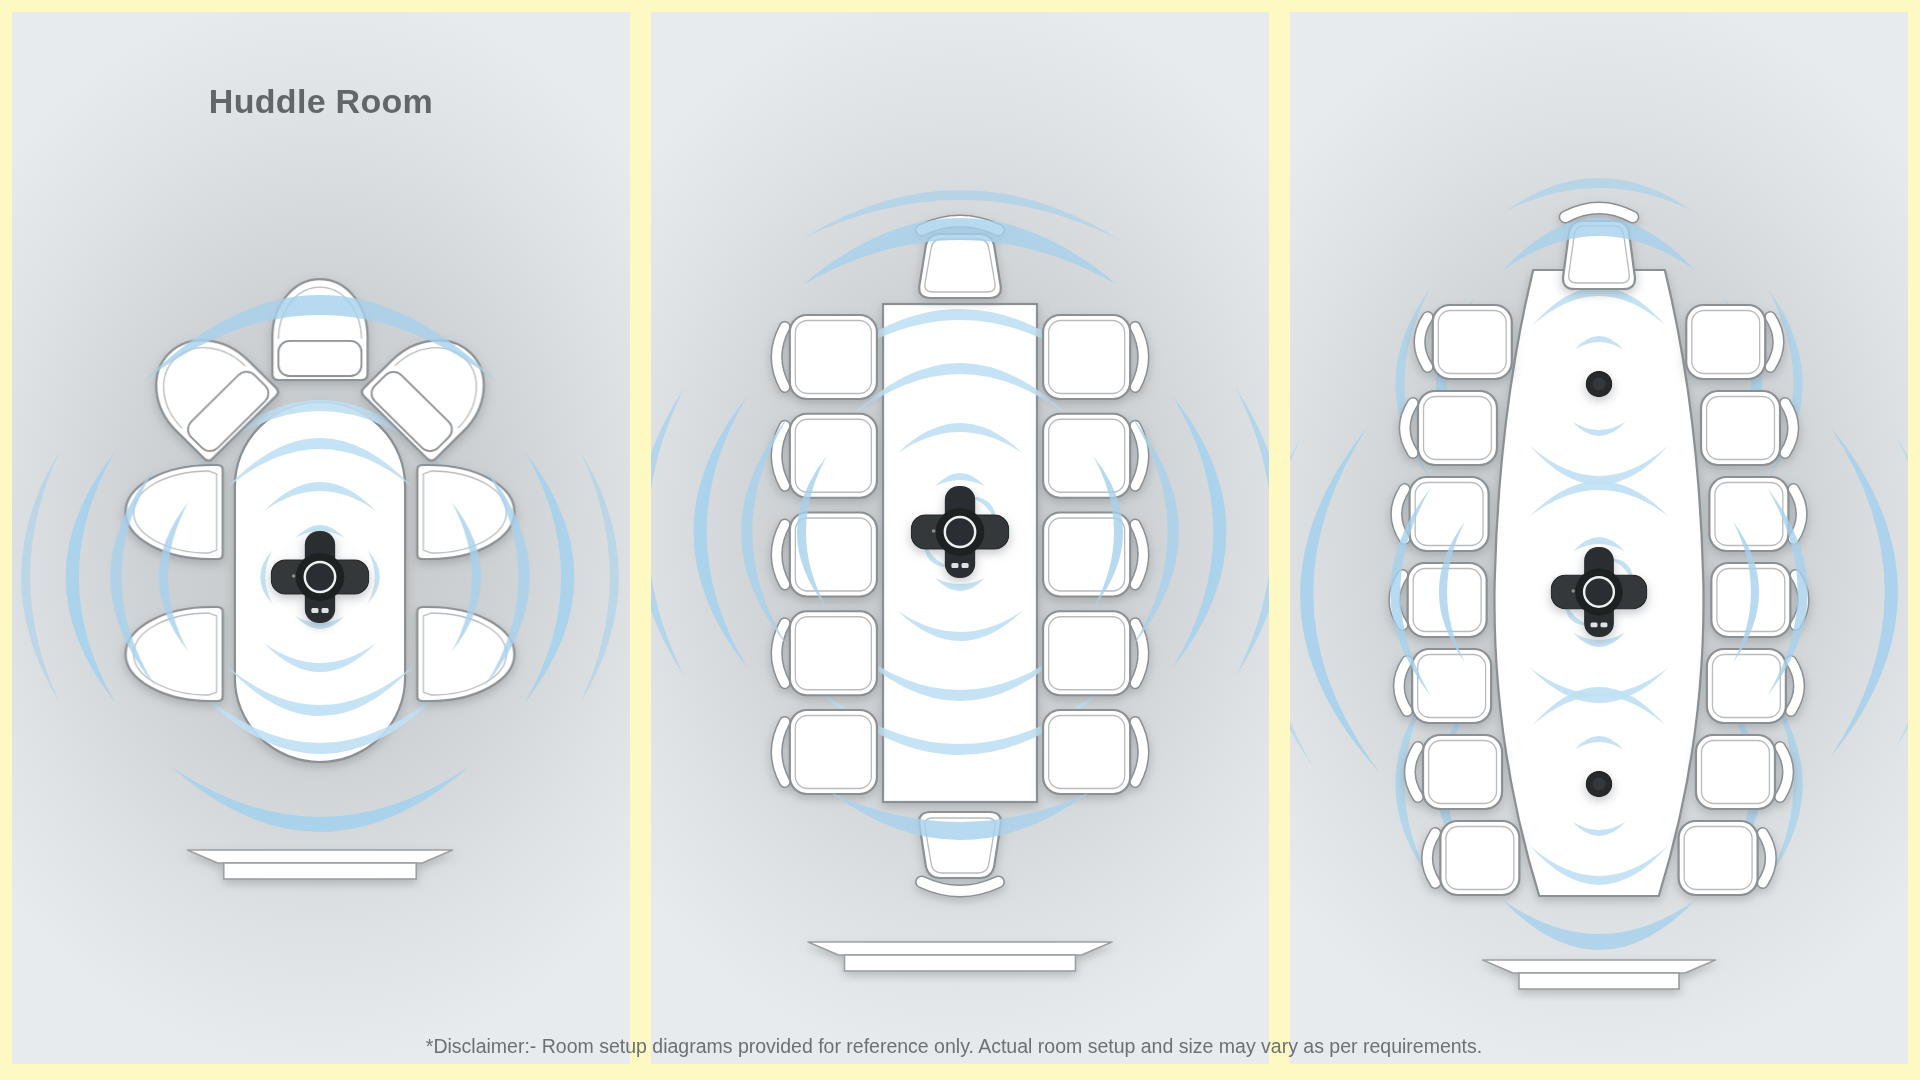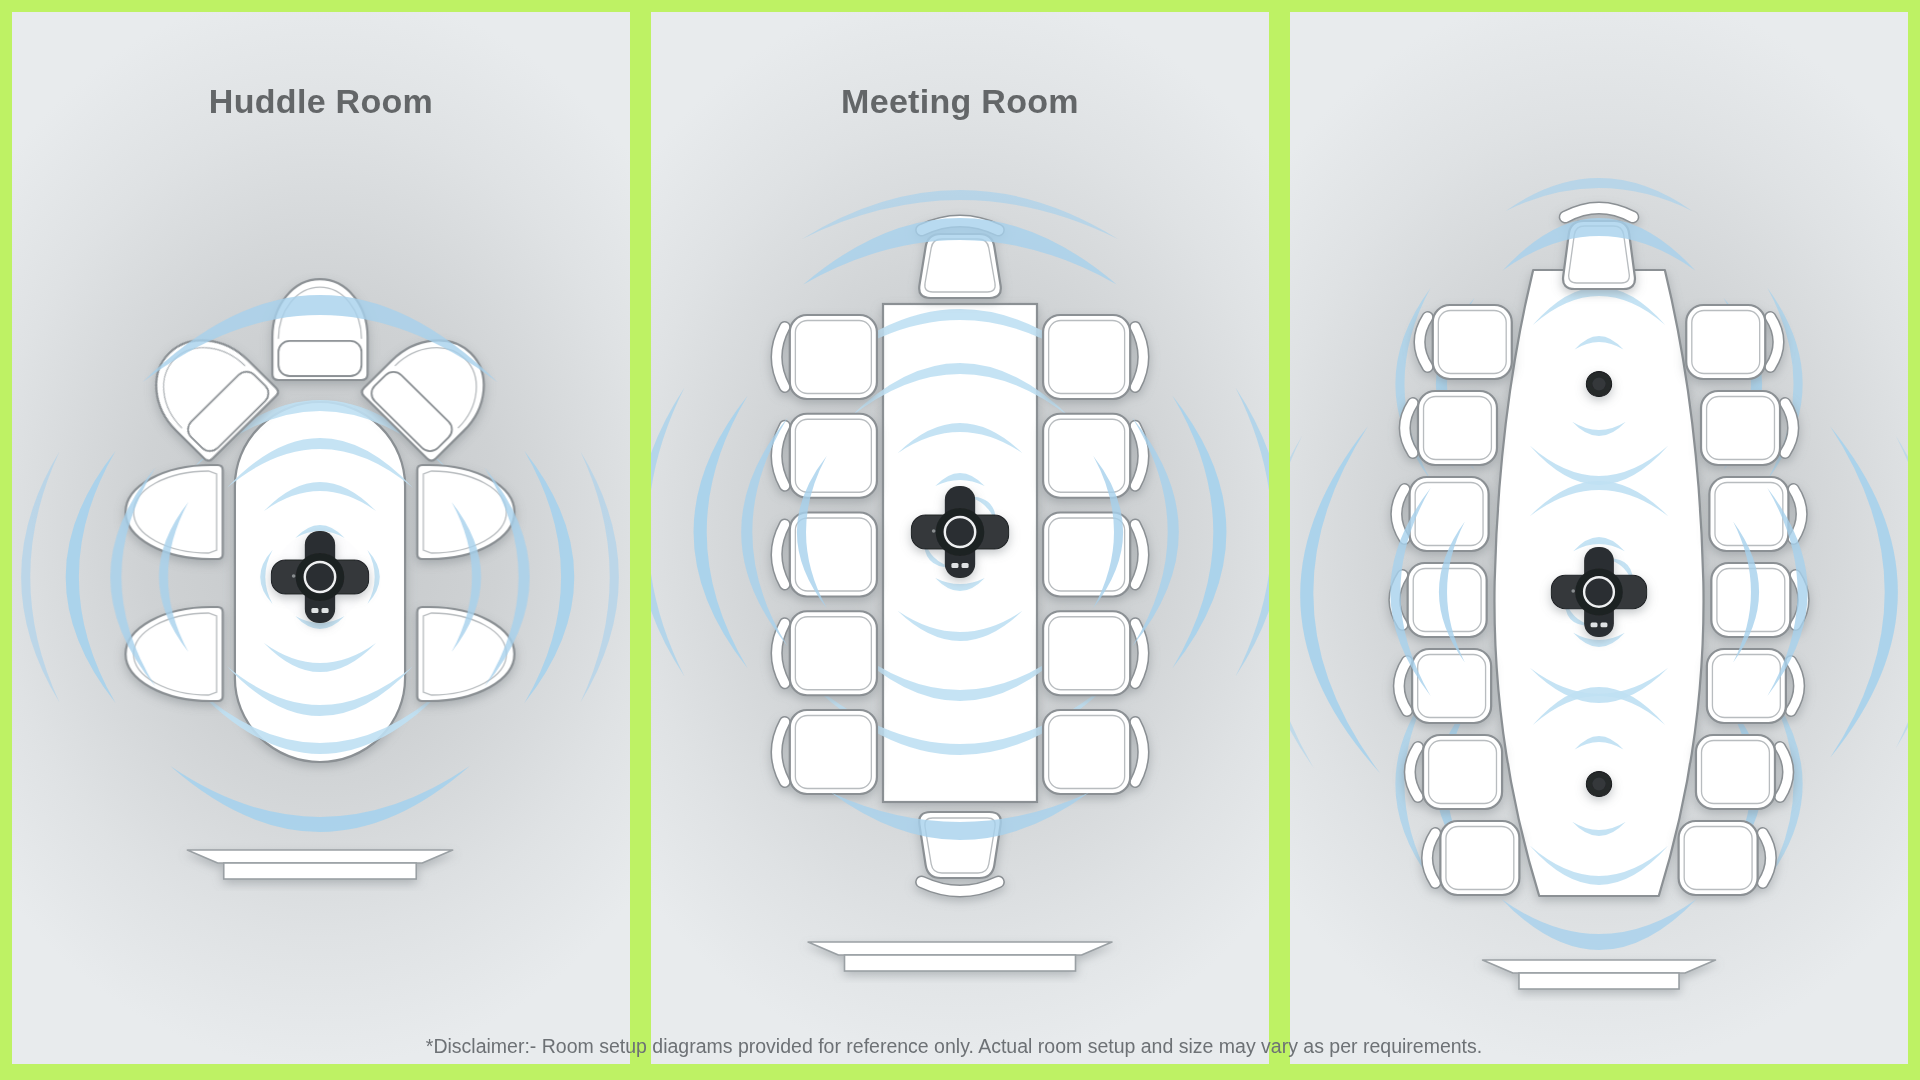--- a/index.html
+++ b/index.html
@@ -1,18 +1,18 @@
 <!DOCTYPE html>
 <html><head>
 <meta charset="utf-8">
 <style>
   html,body{margin:0;padding:0;background:#ffffff;}
   body{width:1920px;height:1080px;font-family:"Liberation Sans",sans-serif;overflow:hidden;}
   .canvas{position:relative;width:1920px;height:1080px;box-sizing:border-box;
-          padding:12px 12px 16px 12px;display:flex;gap:21px;background:#bef264;}
+          padding:12px 12px 16px 12px;display:flex;gap:21px;background:#fef9c3;}
   .panel{position:relative;flex:1 1 0;overflow:hidden;
          background:radial-gradient(ellipse 430px 540px at 50% 49%,
            #c4c7c9 0%, #cfd2d4 42%, #dfe2e4 76%, #e8ebed 100%);}
   .title{position:absolute;top:70px;left:0;width:100%;margin:0;text-align:center;
          font-size:34px;font-weight:700;color:#636668;letter-spacing:.3px;z-index:4;}
   svg.diagram{position:absolute;left:0;top:0;width:100%;height:100%;display:block;}
   .disclaimer{position:absolute;left:0;right:12px;bottom:22px;margin:0;text-align:center;
               font-size:19.5px;font-weight:400;color:#6d7175;z-index:6;}
 </style>
 </head>
@@ -105,21 +105,20 @@
         <g filter="url(#sh-huddle)">
           <g>
             <path d="M173 838 L435 838 L405 851 L203 851 Z" fill="#ffffff" stroke="#9aa0a4" stroke-width="1.6" stroke-linejoin="round"></path>
             <rect x="209" y="851" width="190" height="16" fill="#ffffff" stroke="#9aa0a4" stroke-width="1.6"></rect>
           </g>
         </g>
       </svg>
   </section>
 
   <section class="panel">
-    <h2 class="title">Meeting Room</h2>
     <svg class="diagram" viewBox="0 0 610 1052" preserveAspectRatio="none">
         <defs>
           <filter id="sh-meeting" x="-40%" y="-40%" width="180%" height="180%">
             <feDropShadow dx="0" dy="4" stdDeviation="5" flood-color="#7d8388" flood-opacity="0.45"></feDropShadow>
           </filter>
         </defs>
         <g>
           <path d="M95.3 656.2 Q-11.3 520.0 95.3 383.8 Q14.7 520.0 95.3 656.2 Z" fill="#a6d1ec" opacity="0.9"></path>
           <path d="M33.1 664.6 Q-61.1 520.0 33.1 375.4 Q-39.1 520.0 33.1 664.6 Z" fill="#a6d1ec" opacity="0.75"></path>
           <path d="M-30.6 655.6 Q-99.4 520.0 -30.6 384.4 Q-83.4 520.0 -30.6 655.6 Z" fill="#a6d1ec" opacity="0.55"></path>

